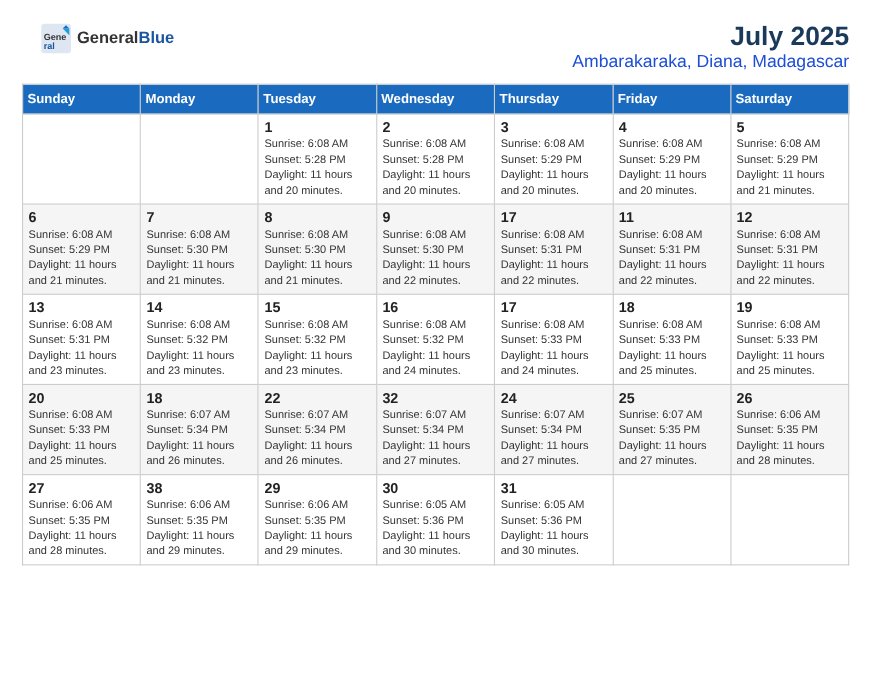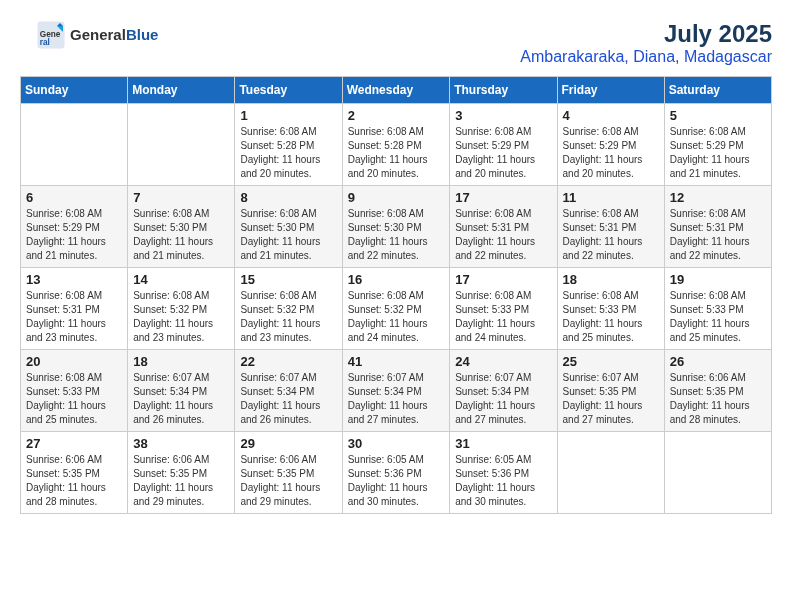--- a/index.html
+++ b/index.html
@@ -261,21 +261,21 @@
 Sunset: 5:34 PM
 Daylight: 11 hours and 26 minutes.</div>
         </td>
         <td>
           <span class="day-number">22</span>
           <div class="day-info" style="white-space: pre-line;">Sunrise: 6:07 AM
 Sunset: 5:34 PM
 Daylight: 11 hours and 26 minutes.</div>
         </td>
         <td>
-          <span class="day-number">41</span>
+          <span class="day-number">32</span>
           <div class="day-info" style="white-space: pre-line;">Sunrise: 6:07 AM
 Sunset: 5:34 PM
 Daylight: 11 hours and 27 minutes.</div>
         </td>
         <td>
           <span class="day-number">24</span>
           <div class="day-info" style="white-space: pre-line;">Sunrise: 6:07 AM
 Sunset: 5:34 PM
 Daylight: 11 hours and 27 minutes.</div>
         </td>

